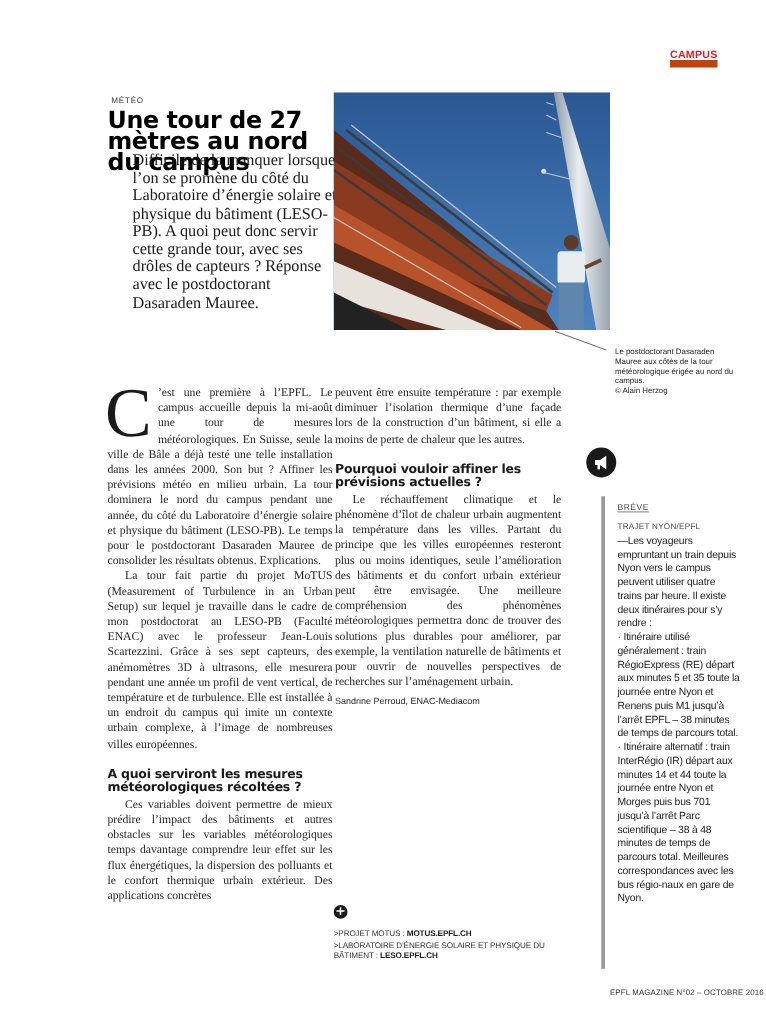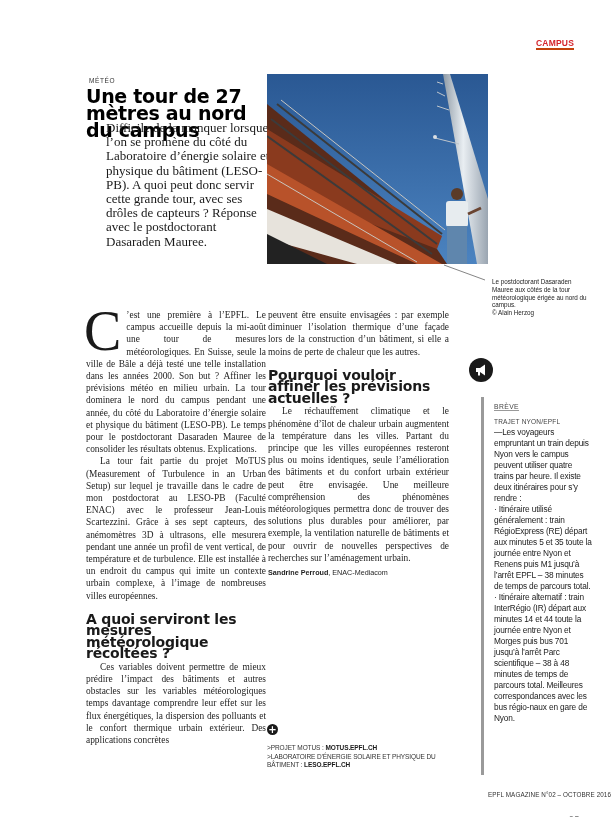--- a/index.html
+++ b/index.html
@@ -3,21 +3,21 @@
 <meta charset="utf-8">
 <style>
   * { margin:0; padding:0; box-sizing:border-box; }
   html, body { width:613px; height:817px; background:#ffffff; overflow:hidden; }
   body { position:relative; font-family:"Liberation Serif", serif; color:#1e1e1e; }
 
   .section-tag {
     position:absolute; left:536px; top:38px;
     font-family:"Liberation Sans", sans-serif; font-size:8.5px; font-weight:bold;
     color:#d4242c; letter-spacing:0.2px;
-    border-bottom:2px solid #c2410c; padding-bottom:0;
+    border-bottom:6px solid #c2410c; padding-bottom:0;
   }
 
   .kicker {
     position:absolute; left:89px; top:77px;
     font-family:"Liberation Sans", sans-serif; font-size:6.5px; letter-spacing:0.6px; color:#333;
   }
   .title {
     position:absolute; left:86px; top:88px; width:180px;
     font-family:"DejaVu Sans", sans-serif; font-size:19px; font-weight:bold;
     line-height:17px; color:#000000; letter-spacing:-0.3px;
@@ -38,33 +38,33 @@
   }
   .caption {
     position:absolute; left:492px; top:278px; width:100px;
     font-family:"Liberation Sans", sans-serif; font-size:6.3px; line-height:7.8px; color:#222;
   }
 
   .col { position:absolute; font-family:"Liberation Serif", serif; font-size:9.4px; line-height:12.2px; color:#1e1e1e; text-align:justify; hyphens:auto; }
   .col p { margin:0; }
   .col .indent { text-indent:14px; }
   .col h3 {
-    font-family:"DejaVu Sans", sans-serif; font-size:14px; font-weight:bold; line-height:11.5px;
+    font-family:"DejaVu Sans", sans-serif; font-size:10px; font-weight:bold; line-height:11.5px;
     color:#1a1a1a; margin-top:12px; margin-bottom:1px; text-align:left; letter-spacing:-0.2px;
   }
   .col1 { left:86px; top:309px; width:180px; }
   .col2 { left:268px; top:309px; width:181px; }
 
   .dropcap {
     float:left; font-family:"Liberation Serif", serif; font-size:56px; line-height:40px;
     margin:2px 5px 0 -2px; height:40px; color:#1a1a1a;
   }
 
   .byline { margin-top:3px; font-family:"Liberation Sans", sans-serif; font-size:7.2px; text-align:left; }
-  .byline b { font-weight:bold; }
+  .byline b { font-weight:normal; }
 
   .plus-icon {
     position:absolute; left:267px; top:724px; width:11px; height:11px; border-radius:50%;
     background:#1a1a1a; color:#fff; font-family:"DejaVu Sans", sans-serif; font-size:10px; font-weight:bold;
     line-height:11px; text-align:center;
   }
   .links {
     position:absolute; left:267px; top:744px; width:190px;
     font-family:"Liberation Sans", sans-serif; font-size:6.5px; line-height:8.5px; color:#333; letter-spacing:-0.1px;
   }
@@ -156,26 +156,26 @@
 </svg>
 
 <div class="caption">
   <span>Le postdoctorant Dasaraden Mauree aux côtés de la tour météorologique érigée au nord du campus.</span><br>
   <span>© Alain Herzog</span>
 </div>
 
 <div class="col col1">
   <p><span class="dropcap">C</span><span>’est une première à l’EPFL. Le campus accueille depuis la mi-août une tour de mesures météorologiques. En Suisse, seule la ville de Bâle a déjà testé une telle installation dans les années 2000. Son but ? Affiner les prévisions météo en milieu urbain. La tour dominera le nord du campus pendant une année, du côté du Laboratoire d’énergie solaire et physique du bâtiment (LESO-PB). Le temps pour le postdoctorant Dasaraden Mauree de consolider les résultats obtenus. Explications.</span></p>
   <p class="indent">La tour fait partie du projet MoTUS (Measurement of Turbulence in an Urban Setup) sur lequel je travaille dans le cadre de mon postdoctorat au LESO-PB (Faculté ENAC) avec le professeur Jean-Louis Scartezzini. Grâce à ses sept capteurs, des anémomètres 3D à ultrasons, elle mesurera pendant une année un profil de vent vertical, de température et de turbulence. Elle est installée à un endroit du campus qui imite un contexte urbain complexe, à l’image de nombreuses villes européennes.</p>
-  <h3>A quoi serviront les mesures météorologique récoltées ?</h3>
+  <h3>A quoi serviront les mesures météorologiques récoltées ?</h3>
   <p class="indent">Ces variables doivent permettre de mieux prédire l’impact des bâtiments et autres obstacles sur les variables météorologiques temps davantage comprendre leur effet sur les flux énergétiques, la dispersion des polluants et le confort thermique urbain extérieur. Des applications concrètes</p>
 </div>
 
 <div class="col col2">
-  <p>peuvent être ensuite envisagées : par exemple diminuer l’isolation thermique d’une façade lors de la construction d’un bâtiment, si elle a moins de perte de chaleur que les autres.</p>
+  <p>peuvent être ensuite température : par exemple diminuer l’isolation thermique d’une façade lors de la construction d’un bâtiment, si elle a moins de perte de chaleur que les autres.</p>
   <h3>Pourquoi vouloir affiner les prévisions actuelles ?</h3>
   <p class="indent">Le réchauffement climatique et le phénomène d’îlot de chaleur urbain augmentent la température dans les villes. Partant du principe que les villes européennes resteront plus ou moins identiques, seule l’amélioration des bâtiments et du confort urbain extérieur peut être envisagée. Une meilleure compréhension des phénomènes météorologiques permettra donc de trouver des solutions plus durables pour améliorer, par exemple, la ventilation naturelle de bâtiments et pour ouvrir de nouvelles perspectives de recherches sur l’aménagement urbain.</p>
   <div class="byline"><b>Sandrine Perroud</b><span>, ENAC-Mediacom</span></div>
 </div>
 
 <div class="plus-icon">+</div>
 <div class="links">
   <div><span>&gt;PROJET MOTUS : </span><b>MOTUS.EPFL.CH</b></div>
   <div><span>&gt;LABORATOIRE D’ÉNERGIE SOLAIRE ET PHYSIQUE DU BÂTIMENT : </span><b>LESO.EPFL.CH</b></div>
 </div>

